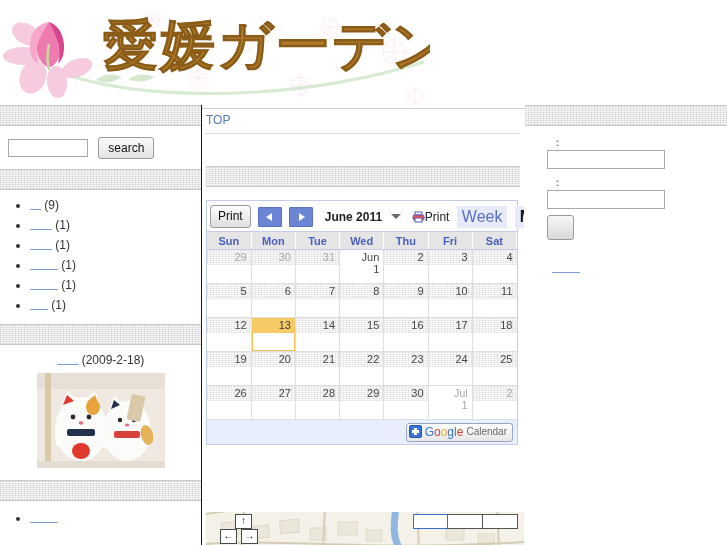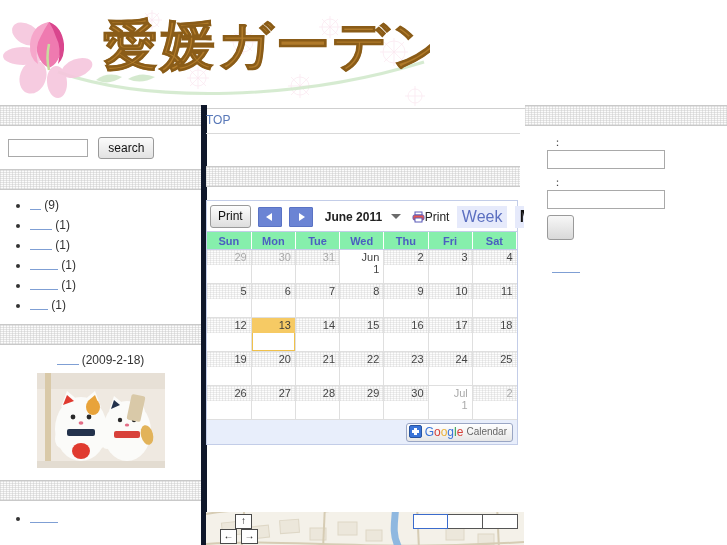--- a/index.html
+++ b/index.html
@@ -16,21 +16,21 @@
     background:#ffffff;
     border-bottom:1px solid #cfcfcf;
     overflow:hidden;
   }
   #banner .bannerinner{position:absolute;left:0;top:0;width:430px;height:107px;overflow:hidden;}
   #banner svg{display:block;}
   #banner-right-fill{position:absolute;left:430px;top:0;width:297px;height:107px;background:#fff;}
 
   
   .col{position:absolute;top:105px;bottom:0;overflow:hidden;}
-  #col-left{left:0;width:201px;border-right:6px solid #0f172a;}
+  #col-left{left:0;width:201px;border-right:1px solid #0f172a;}
   #col-main{left:202px;width:322px;}
   #col-right{left:525px;width:202px;}
 
   
   .sechead{
     position:relative;
     height:21px;
     border-top:1px solid #c9c9c9;
     border-bottom:1px solid #c9c9c9;
     background-color:#fbfbfb;
@@ -140,21 +140,21 @@
   #print-wrap{display:inline-block;vertical-align:middle;margin-left:7px;cursor:pointer;}
   #print-wrap .ptxt{font-size:12px;color:#222;vertical-align:middle;}
   .viewbtn{
     display:inline-block;vertical-align:middle;margin-left:4px;
     padding:2px 5px;font-size:16px;color:#5b6fc0;background:#e6eafb;cursor:pointer;
   }
   .viewbtn.active{color:#111;font-weight:bold;background:#e6eafb;}
   #cal-grid{background:#fff;border-top:1px solid #c3cde8;}
   table.calmonth{border-collapse:collapse;width:100%;table-layout:fixed;}
   table.calmonth th{
-    background:#86efac;color:#4b5fc0;font-size:11px;font-weight:bold;
+    background:#e5e5e5;color:#4b5fc0;font-size:11px;font-weight:bold;
     text-align:center;height:15px;border-right:1px solid #fff;
     border-bottom:1px solid #c3cde8;
   }
   table.calmonth td{
     border-right:1px solid #dfdfdf;border-bottom:1px solid #dfdfdf;
     vertical-align:top;height:33px;padding:0;background:#fff;
   }
   table.calmonth td:last-child{border-right:none;}
   .daynum{
     display:block;text-align:right;font-size:11px;color:#444;

